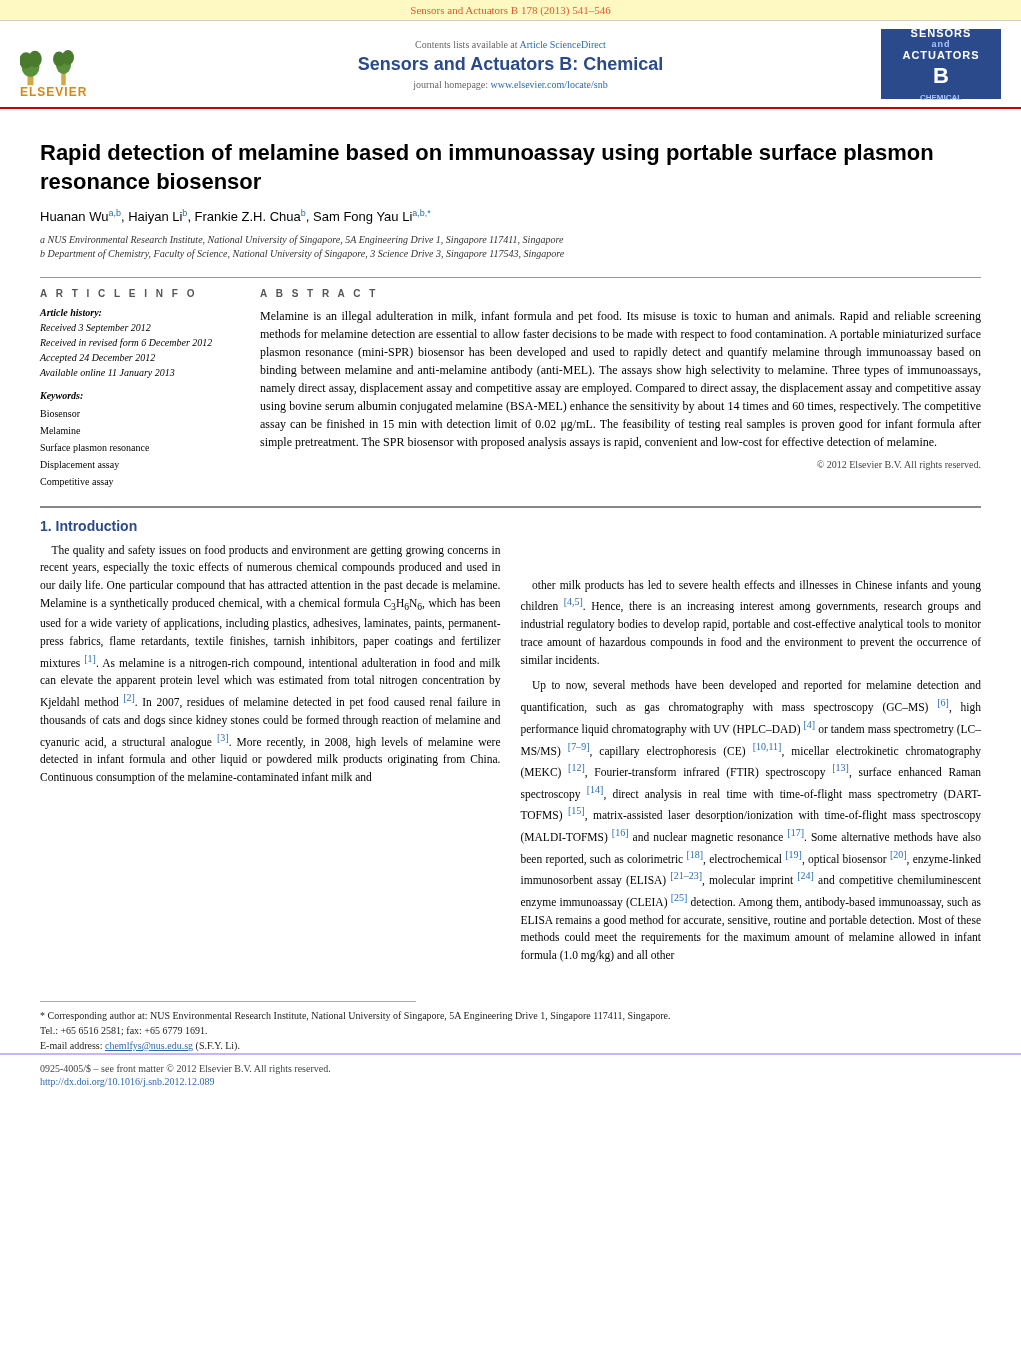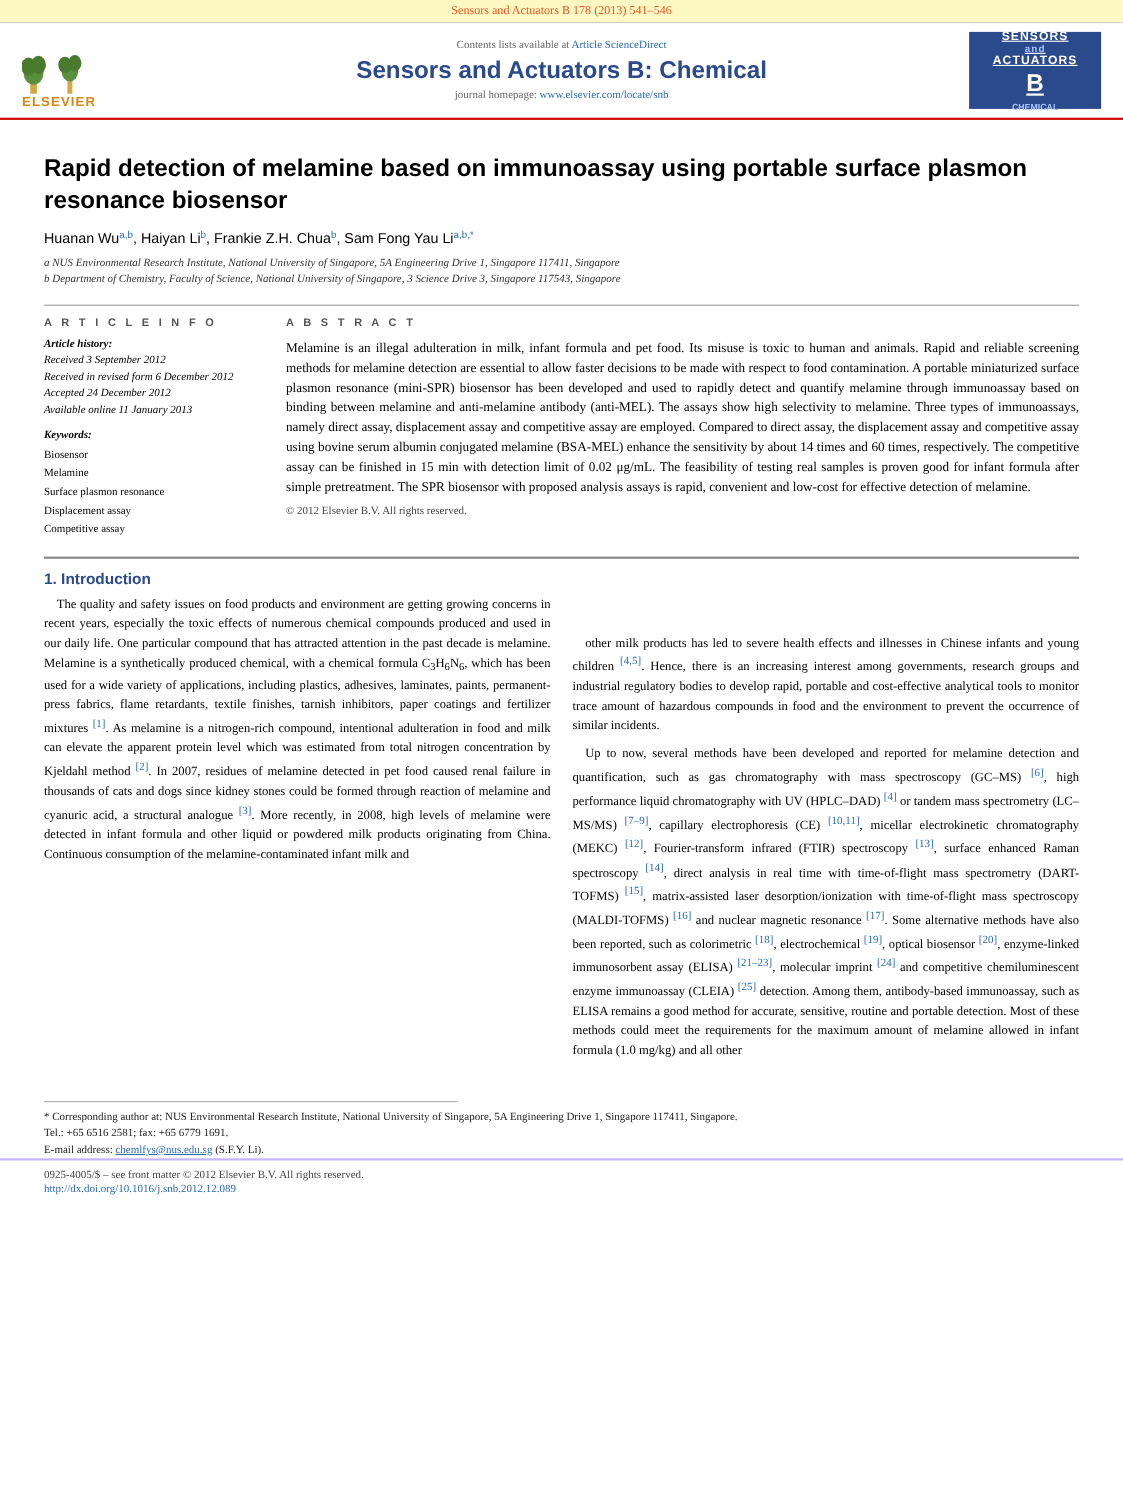--- a/index.html
+++ b/index.html
@@ -59,21 +59,21 @@
       color: #666;
       margin-bottom: 4px;
     }
 
     .sciverse-link {
       color: #2b6cb0;
       font-size: 10px;
     }
 
     .journal-title {
-      font-size: 22px;
+      font-size: 18px;
       color: #2b4a8c;
       font-weight: bold;
       font-family: Arial, sans-serif;
     }
 
     .journal-homepage {
       font-size: 10px;
       color: #666;
       margin-top: 4px;
     }
@@ -85,21 +85,20 @@
       font-size: 9px;
       text-align: center;
       padding: 8px 4px;
       font-family: Arial, sans-serif;
       font-weight: bold;
       height: 70px;
       display: flex;
       flex-direction: column;
       align-items: center;
       justify-content: center;
-      text-decoration: underline;
     }
 
     .journal-logo-box .logo-title {
       font-size: 11px;
       font-weight: bold;
       color: white;
       letter-spacing: 1px;
     }
 
     .journal-logo-box .logo-sub {
@@ -222,20 +221,21 @@
     .abstract-text {
       font-size: 12px;
       line-height: 1.5;
       color: #000;
       text-align: justify;
     }
 
     .copyright-line {
       font-size: 10px;
       color: #444;
+      text-align: right;
       margin-top: 8px;
     }
 
     
     .body-divider {
       border: none;
       border-top: 2px solid #888;
       margin: 16px 0 10px 0;
     }
 

